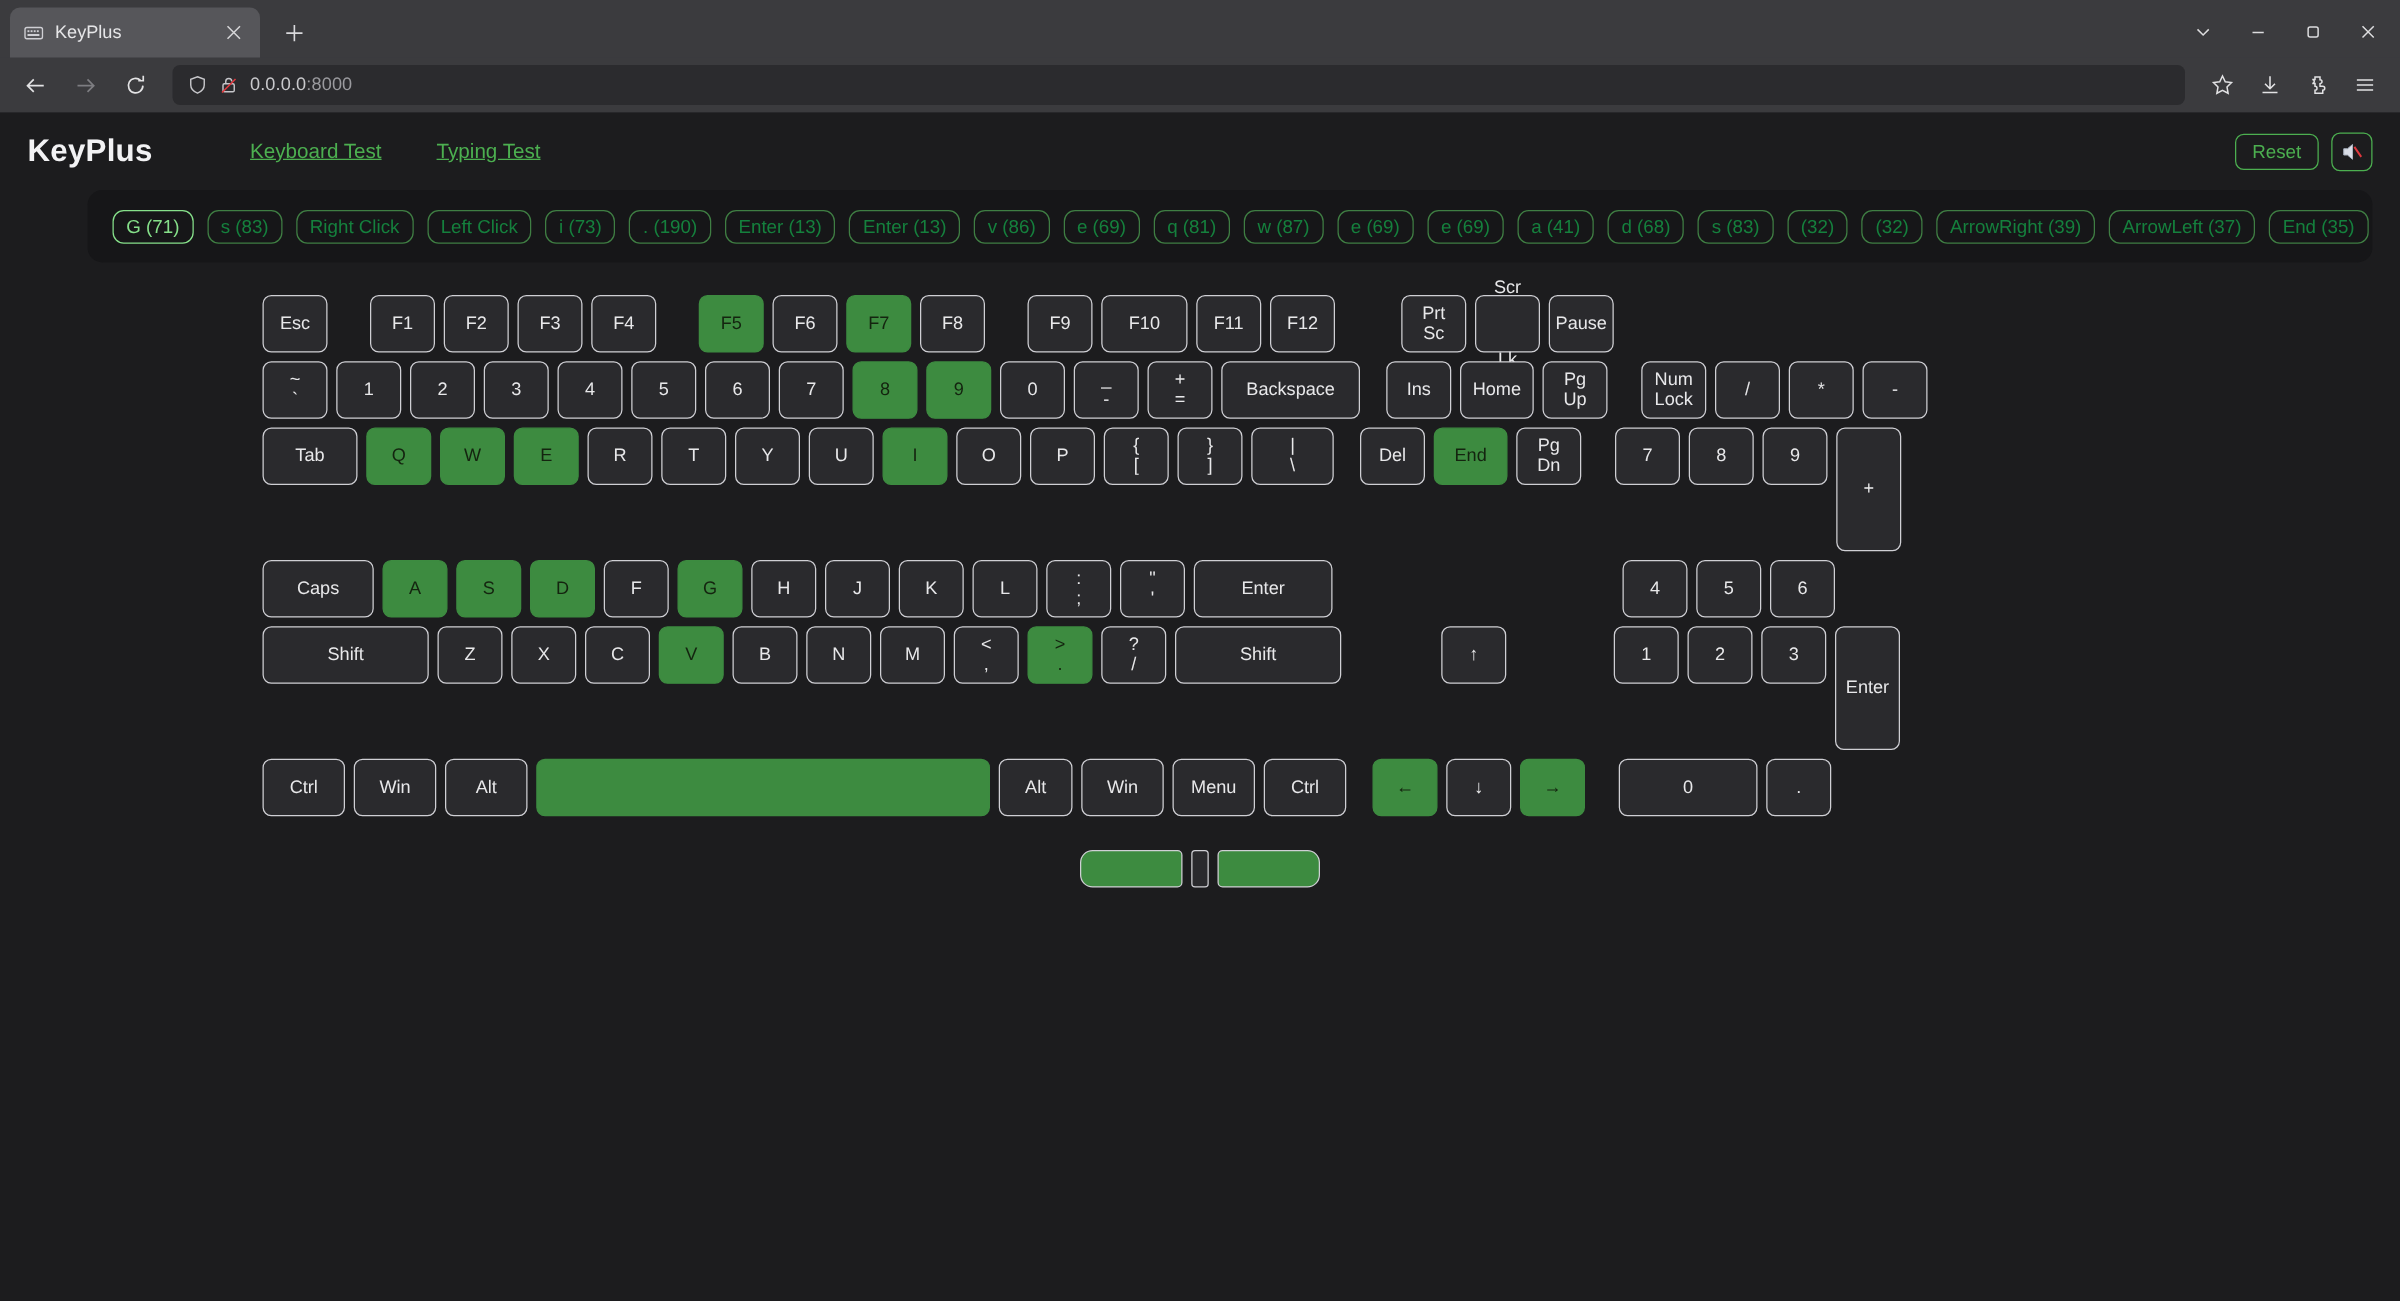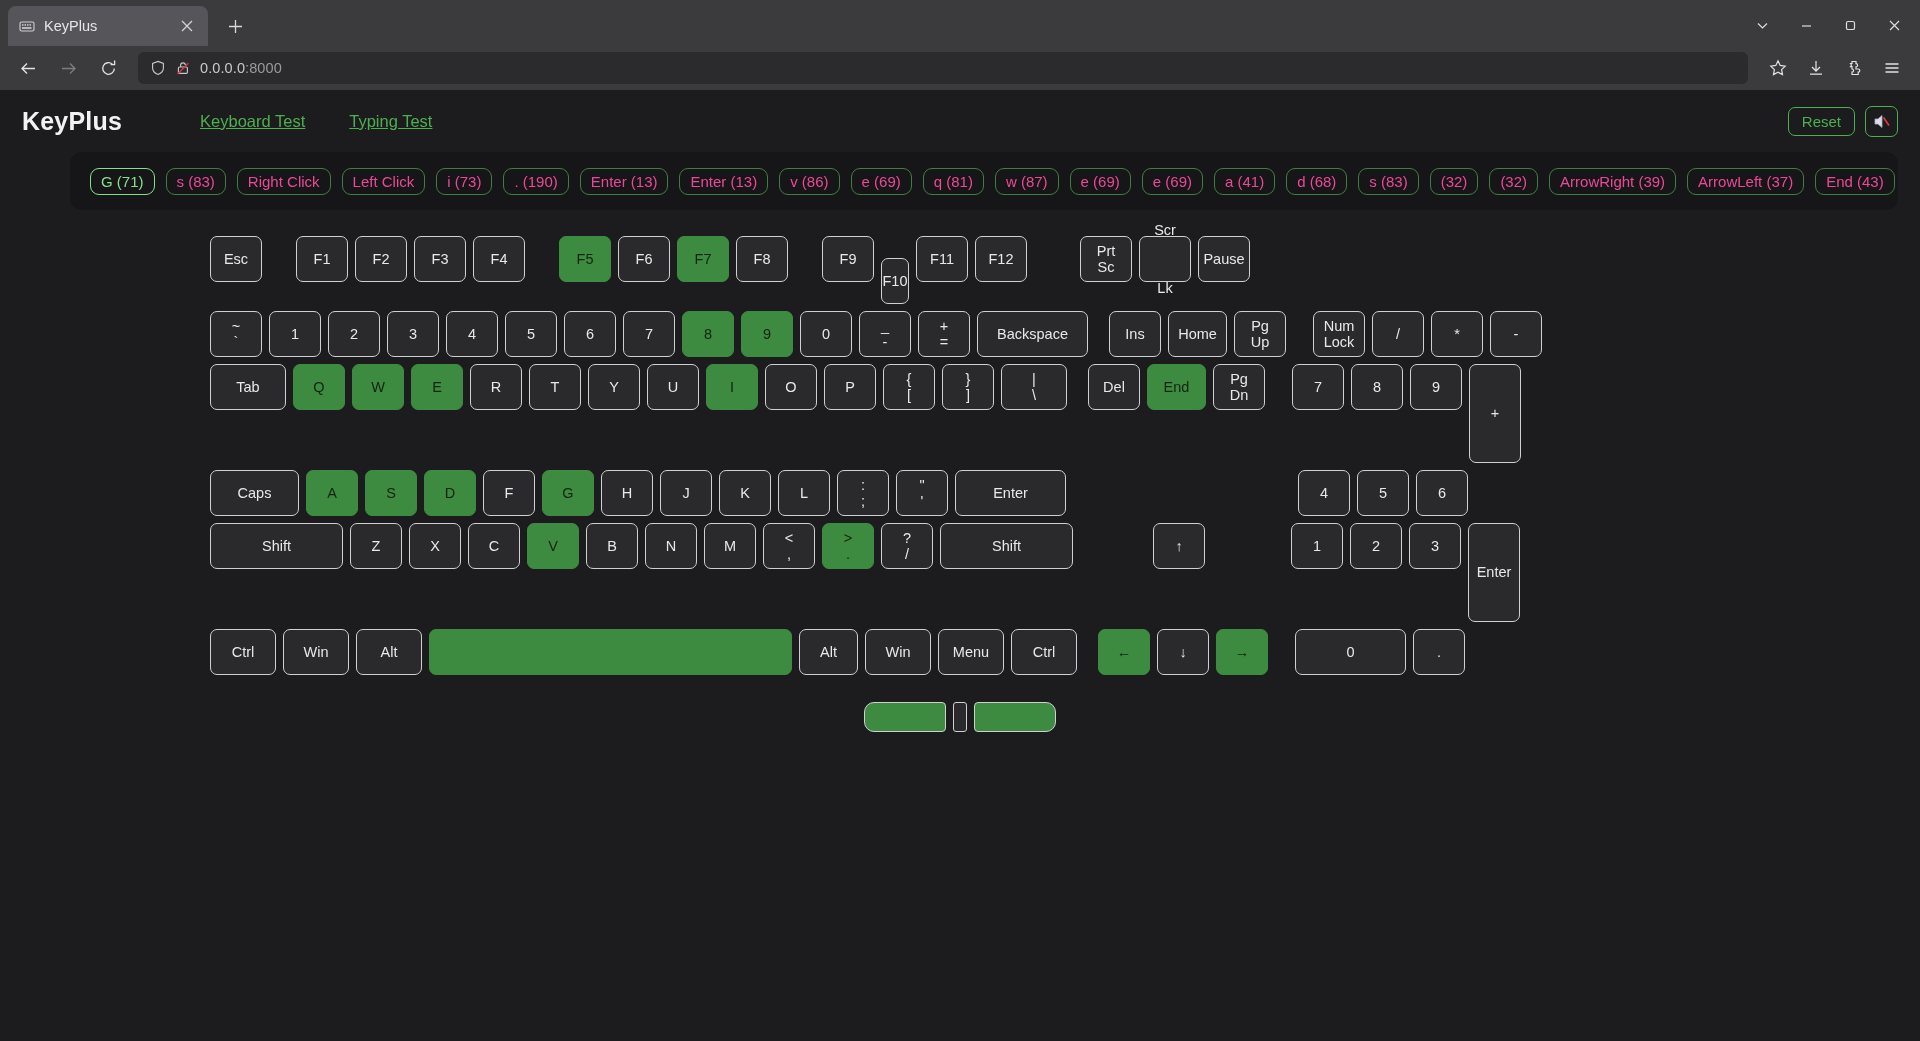--- a/index.html
+++ b/index.html
@@ -54,21 +54,21 @@
   }
 
   
   .log-wrap { padding: 0 22px; flex: 0 0 auto; margin-left: 48px; }
   .log-bar {
     background: #161618; border-radius: 12px; height: 58px;
     display: flex; align-items: center; gap: 11px;
     padding: 0 20px; overflow: hidden;
   }
   .chip {
-    border: 1px solid #3f7e43; color: #ec4899; border-radius: 9px;
+    border: 1px solid #3f7e43; color: #15803d; border-radius: 9px;
     padding: 4px 10px; font-size: 15px; white-space: nowrap; flex: 0 0 auto;
     background: transparent;
   }
   .chip.latest { border-color: #86e08a; color: #86e08a; }
 
   
   .kb-area { padding: 26px 0 0 0; display: flex; flex-direction: column; align-items: center; flex: 1 1 auto; }
   .kb { position: relative; width: 1500px; }
   .krow { display: flex; align-items: flex-start; margin-bottom: 7px; }
 
@@ -242,21 +242,21 @@
         <div class="chip">w (87)</div>
         <div class="chip">e (69)</div>
         <div class="chip">e (69)</div>
         <div class="chip">a (41)</div>
         <div class="chip">d (68)</div>
         <div class="chip">s (83)</div>
         <div class="chip">(32)</div>
         <div class="chip">(32)</div>
         <div class="chip">ArrowRight (39)</div>
         <div class="chip">ArrowLeft (37)</div>
-        <div class="chip">End (43)</div>
+        <div class="chip">End (35)</div>
         <div class="chip">F7 (118)</div>
       </div>
   </div>
 
   <div class="kb-area">
     <div class="kb" id="kb">
         <div class="krow">
           <div class="key" style="width: 52px;">
             <span>Esc</span>
           </div>
@@ -283,21 +283,21 @@
           <div class="key on" style="width: 52px;">
             <span>F7</span>
           </div>
           <div class="key" style="width: 52px;">
             <span>F8</span>
           </div>
           <div class="gap" style="width: 27px;"></div>
           <div class="key" style="width: 52px;">
             <span>F9</span>
           </div>
-          <div class="key" style="width: 28px; margin-top: 22px;">
+          <div class="key" style="width: 69px;">
             <span>F10</span>
           </div>
           <div class="key" style="width: 52px;">
             <span>F11</span>
           </div>
           <div class="key" style="width: 52px;">
             <span>F12</span>
           </div>
           <div class="gap" style="width: 14px;"></div>
           <div class="key two" style="width: 52px; margin-left: 32px;">

